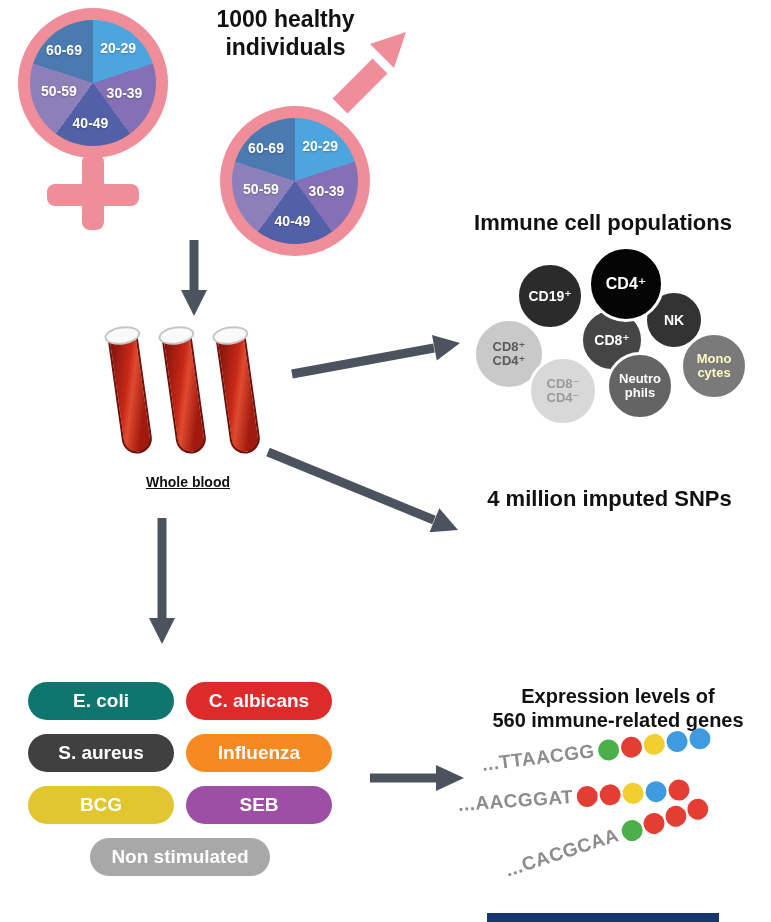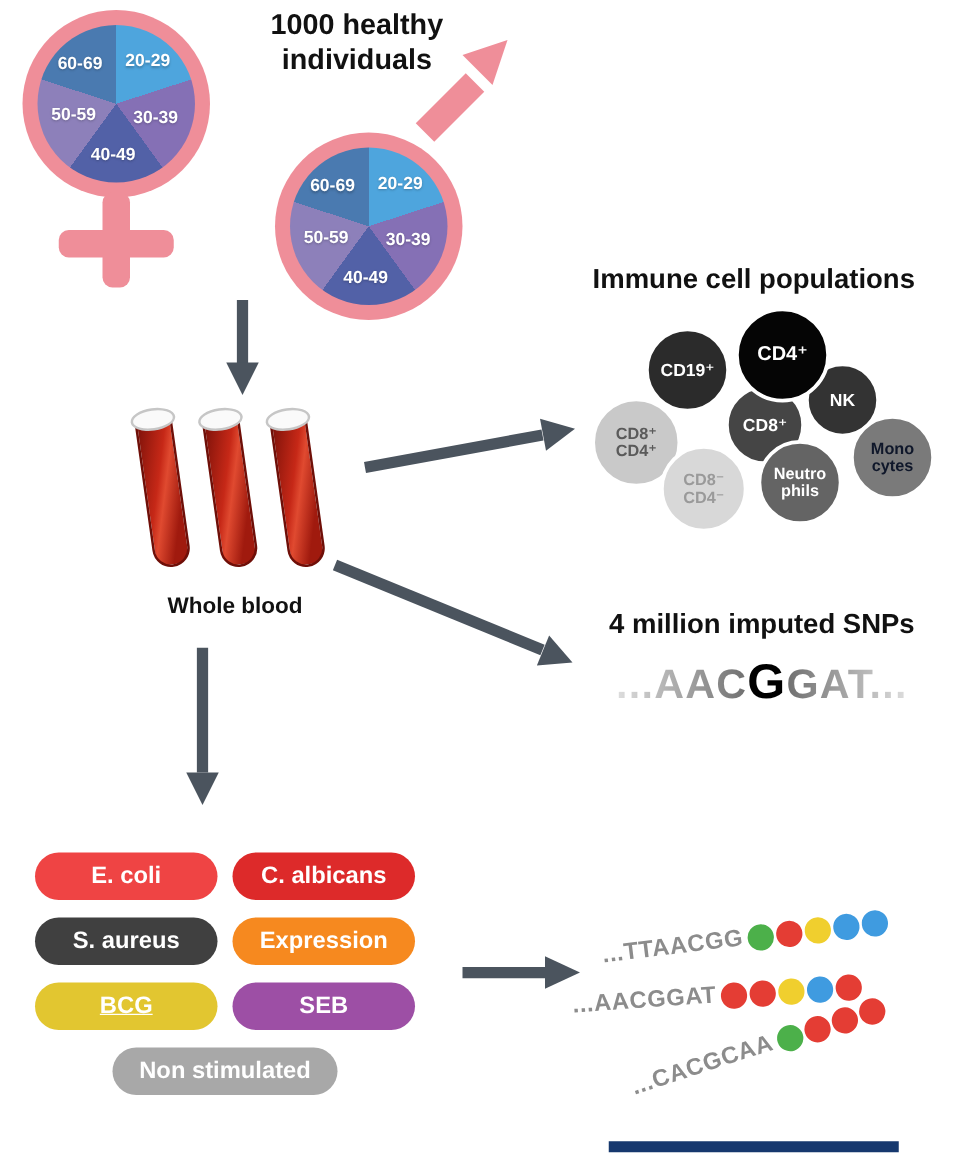--- a/index.html
+++ b/index.html
@@ -17,21 +17,21 @@
   .pos-2 { left:48%; top:82%; }   
   .pos-3 { left:23%; top:56%; }   
   .pos-4 { left:27%; top:24%; }   
   .female-cross-v { position:absolute; left:82px; top:154px; width:22px; height:76px; background:#ef8e99; border-radius:8px; }
   .female-cross-h { position:absolute; left:47px; top:184px; width:92px; height:22px; background:#ef8e99; border-radius:8px; }
   .male-arrow { position:absolute; left:330px; top:18px; }
 
   
   .h-title { position:absolute; font-weight:bold; text-align:center; line-height:1.2; }
   .main-title { left:168px; top:6px; width:235px; font-size:23px; white-space:pre-line; }
-  .blood-label { left:88px; top:474px; width:200px; font-size:18px; }
+  .blood-label { left:88px; top:474px; width:200px; font-size:14px;text-decoration:underline; }
   .immune-title { left:448px; top:210px; width:310px; font-size:22px; }
   .snp-title { left:452px; top:486px; width:315px; font-size:22px; }
   .expr-title { left:468px; top:684px; width:300px; font-size:20px; white-space:pre-line; }
 
   
   .arrow { position:absolute; }
 
   
   .tubes { position:absolute; left:112px; top:326px; width:180px; height:140px; }
   .tube { position:absolute; width:36px; height:128px; transform:rotate(-8deg); }
@@ -158,54 +158,55 @@
     <div class="cell cell-cd8cd4pos" style="background: rgb(201, 201, 201); color: rgb(90, 90, 90);">CD8⁺
 CD4⁺</div>
     <div class="cell cell-cd19" style="background: rgb(43, 43, 43); color: rgb(255, 255, 255);">CD19⁺</div>
     <div class="cell cell-cd4" style="background: rgb(5, 5, 5); color: rgb(255, 255, 255);">CD4⁺</div>
     <div class="cell cell-nk" style="background: rgb(51, 51, 51); color: rgb(255, 255, 255);">NK</div>
     <div class="cell cell-cd8" style="background: rgb(69, 69, 69); color: rgb(255, 255, 255);">CD8⁺</div>
     <div class="cell cell-cd8cd4neg" style="background: rgb(216, 216, 216); color: rgb(154, 154, 154);">CD8⁻
 CD4⁻</div>
     <div class="cell cell-neutro" style="background: rgb(100, 100, 100); color: rgb(255, 255, 255);">Neutro
 phils</div>
-    <div class="cell cell-mono" style="background: rgb(122, 122, 122); color: #0f172a;">Mono
+    <div class="cell cell-mono" style="background: rgb(122, 122, 122); color: #fef9c3;">Mono
 cytes</div>
   </div>
 
   <svg class="arrow" style="left:262px; top:446px;" width="210" height="95">
     <line x1="6" y1="6" x2="172" y2="74" stroke="#4b545e" stroke-width="9"></line>
     <polygon points="196,84 167.5,86.3 177.3,62.3" fill="#4b545e"></polygon>
   </svg>
 
   <div class="h-title snp-title">4 million imputed SNPs</div>
   <div class="snp-rows">
-    <div class="seq-row"><span class="seq-pre">...AAC</span><span class="seq-hl">G</span><span class="seq-post">GAT...</span></div>
   </div>
 
   <svg class="arrow" style="left:146px; top:518px;" width="32" height="130">
     <line x1="16" y1="0" x2="16" y2="100" stroke="#4b545e" stroke-width="9"></line>
     <polygon points="16,126 3,100 29,100" fill="#4b545e"></polygon>
   </svg>
 
   <div class="pills">
-    <div class="pill pill-0" style="background: #ef4444;">E. coli</div>
+    <div class="pill pill-0" style="background: #0f766e;">E. coli</div>
     <div class="pill pill-1" style="background: rgb(221, 42, 42);">C. albicans</div>
     <div class="pill pill-2" style="background: #404040;">S. aureus</div>
-    <div class="pill pill-3" style="background: rgb(246, 137, 31);">Expression</div>
-    <div class="pill pill-4" style="background: rgb(226, 198, 48); text-decoration: underline;">BCG</div>
+    <div class="pill pill-3" style="background: rgb(246, 137, 31);">Influenza</div>
+    <div class="pill pill-4" style="background: rgb(226, 198, 48);">BCG</div>
     <div class="pill pill-5" style="background: rgb(157, 79, 165);">SEB</div>
     <div class="pill pill-6" style="background: rgb(168, 168, 168);">Non stimulated</div>
   </div>
 
   <svg class="arrow" style="left:368px; top:760px;" width="100" height="36">
     <line x1="2" y1="18" x2="70" y2="18" stroke="#4b545e" stroke-width="9"></line>
     <polygon points="96,18 68,5 68,31" fill="#4b545e"></polygon>
   </svg>
 
+  <div class="h-title expr-title">Expression levels of
+560 immune-related genes</div>
   <div class="strands">
     <div class="strand strand-0">
       <span class="strand-seq">...TTAACGG</span>
       <span class="beads">
           <span class="bead" style="background: rgb(76, 176, 74);"></span>
           <span class="bead" style="background: rgb(228, 61, 52);"></span>
           <span class="bead" style="background: rgb(240, 207, 46);"></span>
           <span class="bead" style="background: rgb(63, 155, 224);"></span>
           <span class="bead" style="background: rgb(63, 155, 224);"></span>
         </span>

